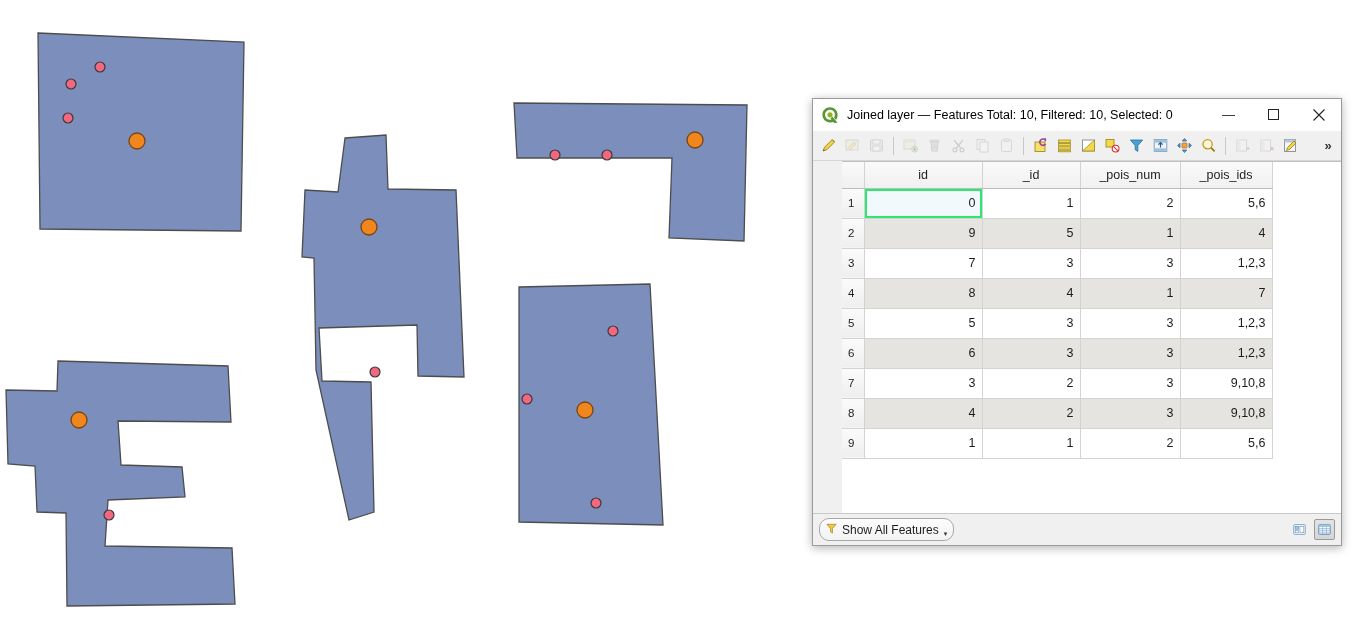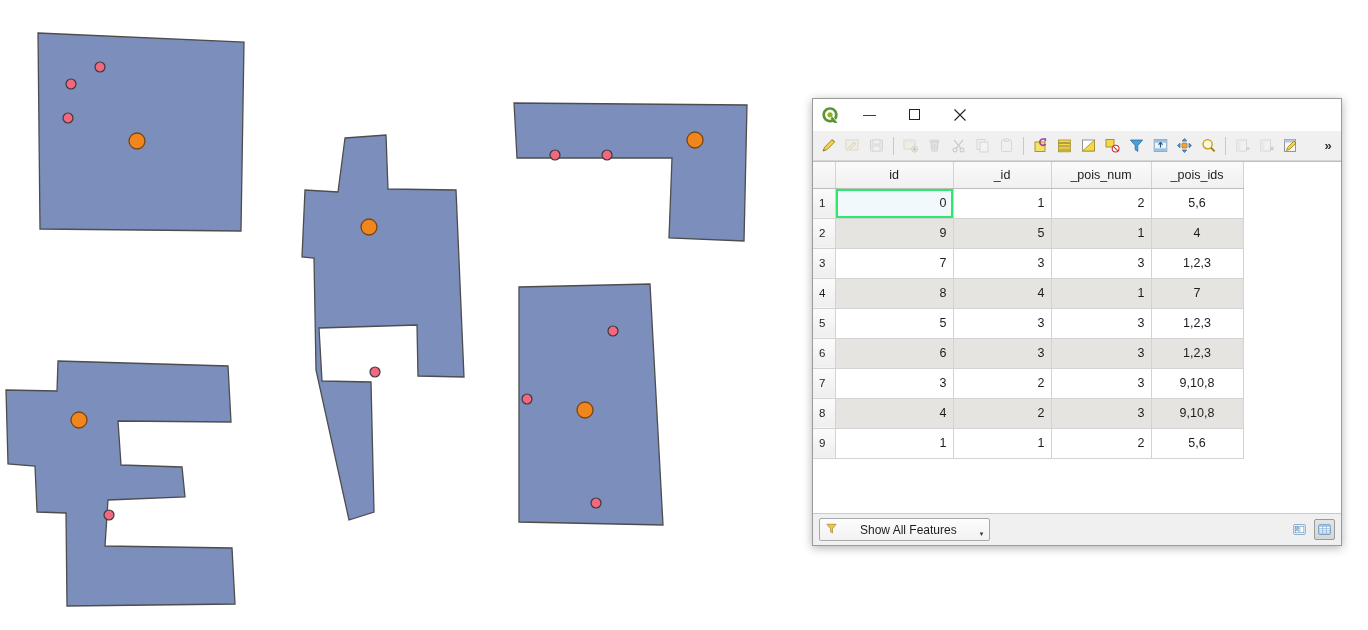--- a/index.html
+++ b/index.html
@@ -82,20 +82,21 @@
     flex: 0 0 auto; cursor: default;
   }
 
   
   .table-wrap {
     flex: 1 1 auto;
     background: #ffffff;
     border-top: 1px solid #c0c0c0;
     overflow: hidden;
     position: relative;
+    margin-left: 29px;
   }
   table.attr {
     border-collapse: collapse;
     table-layout: fixed;
     font-size: 12.5px;
     color: #1d1d1d;
   }
   table.attr th, table.attr td {
     height: 30px;
     padding: 0 6px;
@@ -123,45 +124,45 @@
     text-align: left;
     padding: 0 2px 0 3px;
     font-size: 11.5px;
     color: #1d1d1d;
   }
   col.c-id      { width: 118px; }
   col.c-uid     { width: 98px;  }
   col.c-num     { width: 100px; }
   col.c-ids     { width: 92px;  }
   td.num { text-align: right; }
-  td.txt { text-align: center; }
+  td.txt { text-align: right; }
   tr.alt td:not(.rowhdr) { background: #e6e4e1; }
   tr.norm td:not(.rowhdr) { background: #ffffff; }
 
   td.selected-cell {
     position: relative;
     background: #f2f9fd !important;
     box-shadow: inset 0 0 0 2px #2ee86e;
   }
 
   
   .statusbar {
     height: 32px; min-height: 32px;
     background: #f0f0f0;
     border-top: 1px solid #c9c9c9;
     display: flex; align-items: center;
     padding: 0 6px;
   }
   .filter-btn {
     height: 23px;
-    display: flex; align-items: center; gap: 22px;
+    display: flex; align-items: center; gap: 4px;
     padding: 0 6px 0 5px;
     border: 1px solid #a8a8a8;
     background: linear-gradient(to bottom,#fdfdfd 0%,#f2f2f2 100%);
-    border-radius: 2px;
+    border-radius: 10px;
     font-size: 12px; color: #1d1d1d;
     cursor: default; white-space: nowrap;
   }
   .filter-btn .caret {
     font-size: 7px; line-height: 1; margin-left: 1px;
     align-self: flex-end; padding-bottom: 3px; color: #333;
   }
   .view-toggles {
     margin-left: auto; display: flex; gap: 4px;
   }
@@ -211,20 +212,21 @@
 <div id="attr-window">
 
   <div class="titlebar">
     <span class="qgis-logo">
       <svg width="18" height="18" viewBox="0 0 18 18">
         <path d="M9 1.2 C4.7 1.2 1.4 4.5 1.4 8.8 C1.4 13.1 4.7 16.4 9 16.4 C10.5 16.4 11.9 16 13 15.2 L11.3 13.2 C10.6 13.6 9.9 13.8 9 13.8 C6.2 13.8 4.1 11.6 4.1 8.8 C4.1 6 6.2 3.8 9 3.8 C11.8 3.8 13.9 6 13.9 8.8 C13.9 9.9 13.6 10.8 13 11.6 L15 13.9 C16.1 12.5 16.6 10.8 16.6 8.8 C16.6 4.5 13.3 1.2 9 1.2 Z" fill="#589632"></path>
         <path d="M11.2 10.5 L16.6 16.8 L13.1 17 L9.6 12.7 Z" fill="#589632"></path>
         <circle cx="9" cy="8.8" r="2.6" fill="#93b023"></circle>
       </svg>
     </span>
+    <span class="title-text">Joined layer — Features Total: 10, Filtered: 10, Selected: 0</span>
     <div class="win-btns">
       <div class="win-btn">—</div>
       <div class="win-btn">
         <svg width="11" height="11" viewBox="0 0 11 11">
             <rect x="0.5" y="0.5" width="10" height="10" fill="none" stroke="#222" stroke-width="1"></rect>
           </svg>
       </div>
       <div class="win-btn close">
         <svg width="12" height="12" viewBox="0 0 12 12">
             <path d="M0.5 0.5 L11.5 11.5 M11.5 0.5 L0.5 11.5" stroke="#222" stroke-width="1.1" fill="none"></path>

